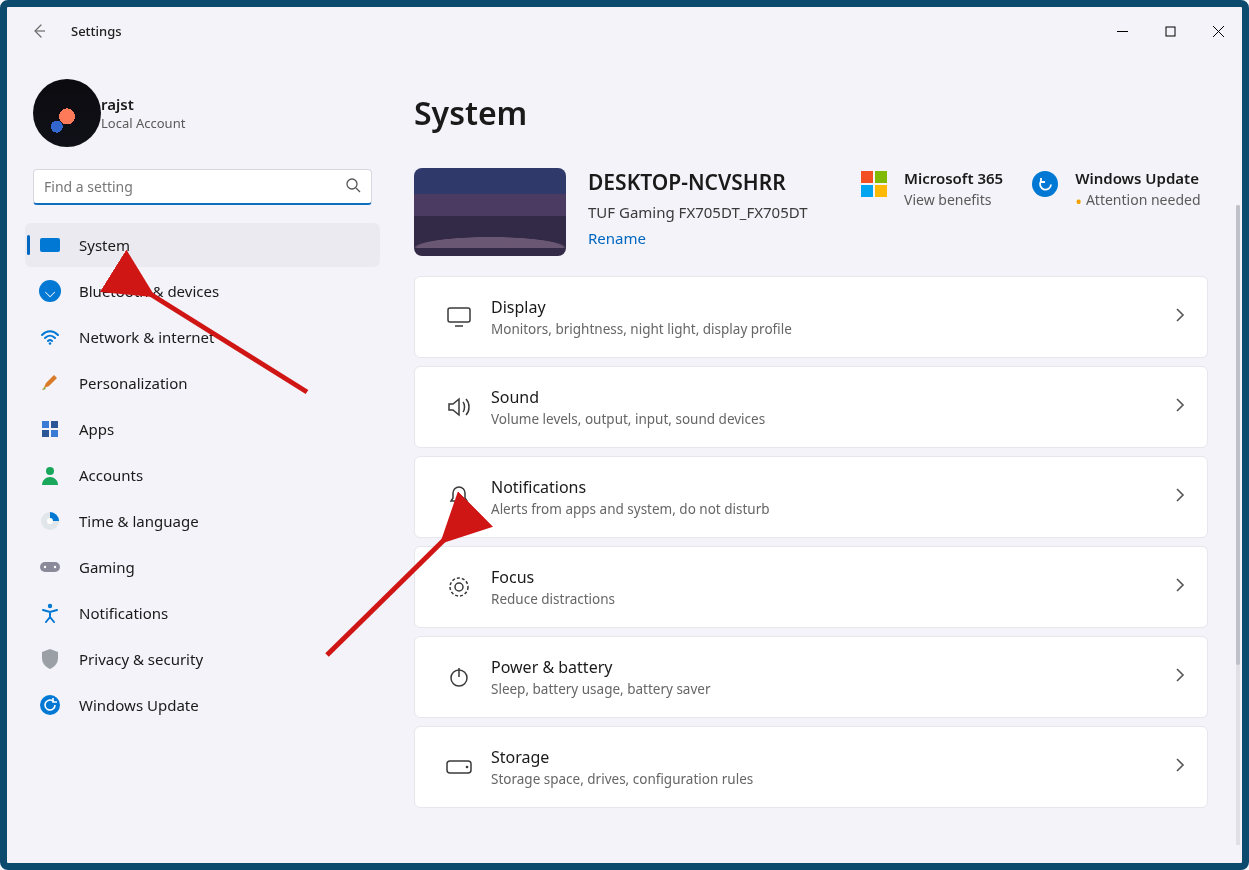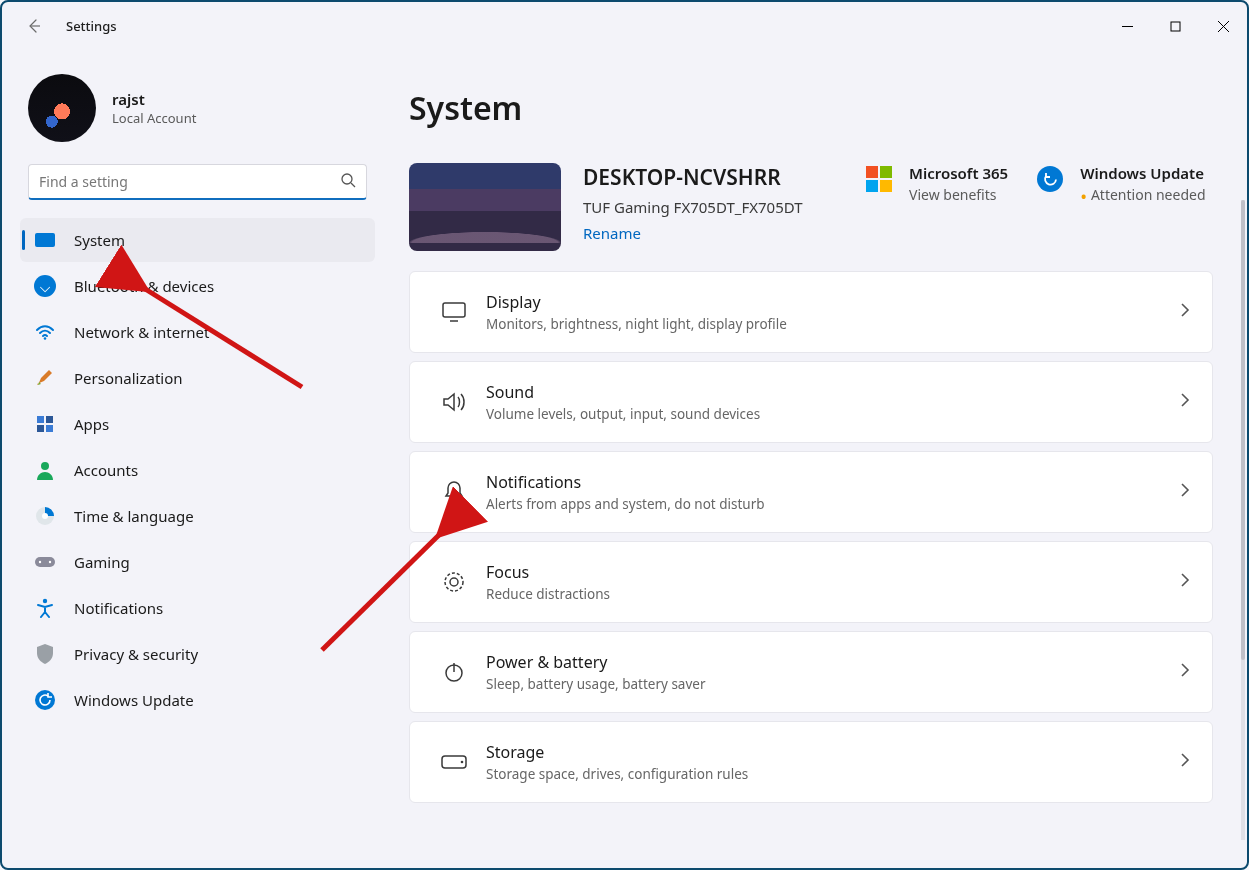--- a/index.html
+++ b/index.html
@@ -1,36 +1,36 @@
 <!DOCTYPE html>
 <html><head>
 <meta charset="utf-8">
 <style>
 * { margin: 0; padding: 0; box-sizing: border-box; font-family: "Segoe UI", "Segoe UI Variable", system-ui, sans-serif; }
 html, body { width: 1249px; height: 870px; background: #f6f7fb; overflow: hidden; }
 
 .window {
   width: 1249px; height: 870px; background: #f3f3f9; position: relative;
-  border: 2px solid #0c4a6e; border-radius: 8px;
+  border: 7px solid #0c4a6e; border-radius: 8px;
 }
 
 .titlebar {
   height: 48px; display: flex; align-items: center; padding: 0 0 0 18px;
 }
 .back-btn { width: 28px; height: 28px; display:flex; align-items:center; justify-content:center; color:#6b6b6b; }
 .app-title { font-size: 13px; color: #202020; margin-left: 18px; font-weight: 500;}
 .win-controls { margin-left: auto; display: flex; }
 .win-btn { width: 48px; height: 40px; display:flex; align-items:center; justify-content:center; color:#1a1a1a;}
 .win-btn svg { width: 11px; height: 11px; }
 
 .body { display: flex; height: calc(100% - 48px); }
 
 
 .sidebar { width: 385px; padding: 18px 12px 0 18px; display:flex; flex-direction:column; }
-.profile { display:flex; align-items:center; gap: 16px; padding: 6px 8px 18px 8px; }
+.profile { display:flex; align-items:center; padding: 6px 8px 18px 8px; }
 .avatar {
   width: 68px; height: 68px; border-radius: 50%;
   background: radial-gradient(circle at 50% 55%, #ff7a59 0 8px, transparent 8px),
               radial-gradient(circle at 35% 70%, #36c 0 6px, transparent 6px),
               linear-gradient(#0b0b0f,#101018);
 }
 .profile-name { font-size: 15px; font-weight: 600; color:#1a1a1a; }
 .profile-sub { font-size: 13px; color:#5a5a5a; }
 
 .search {

